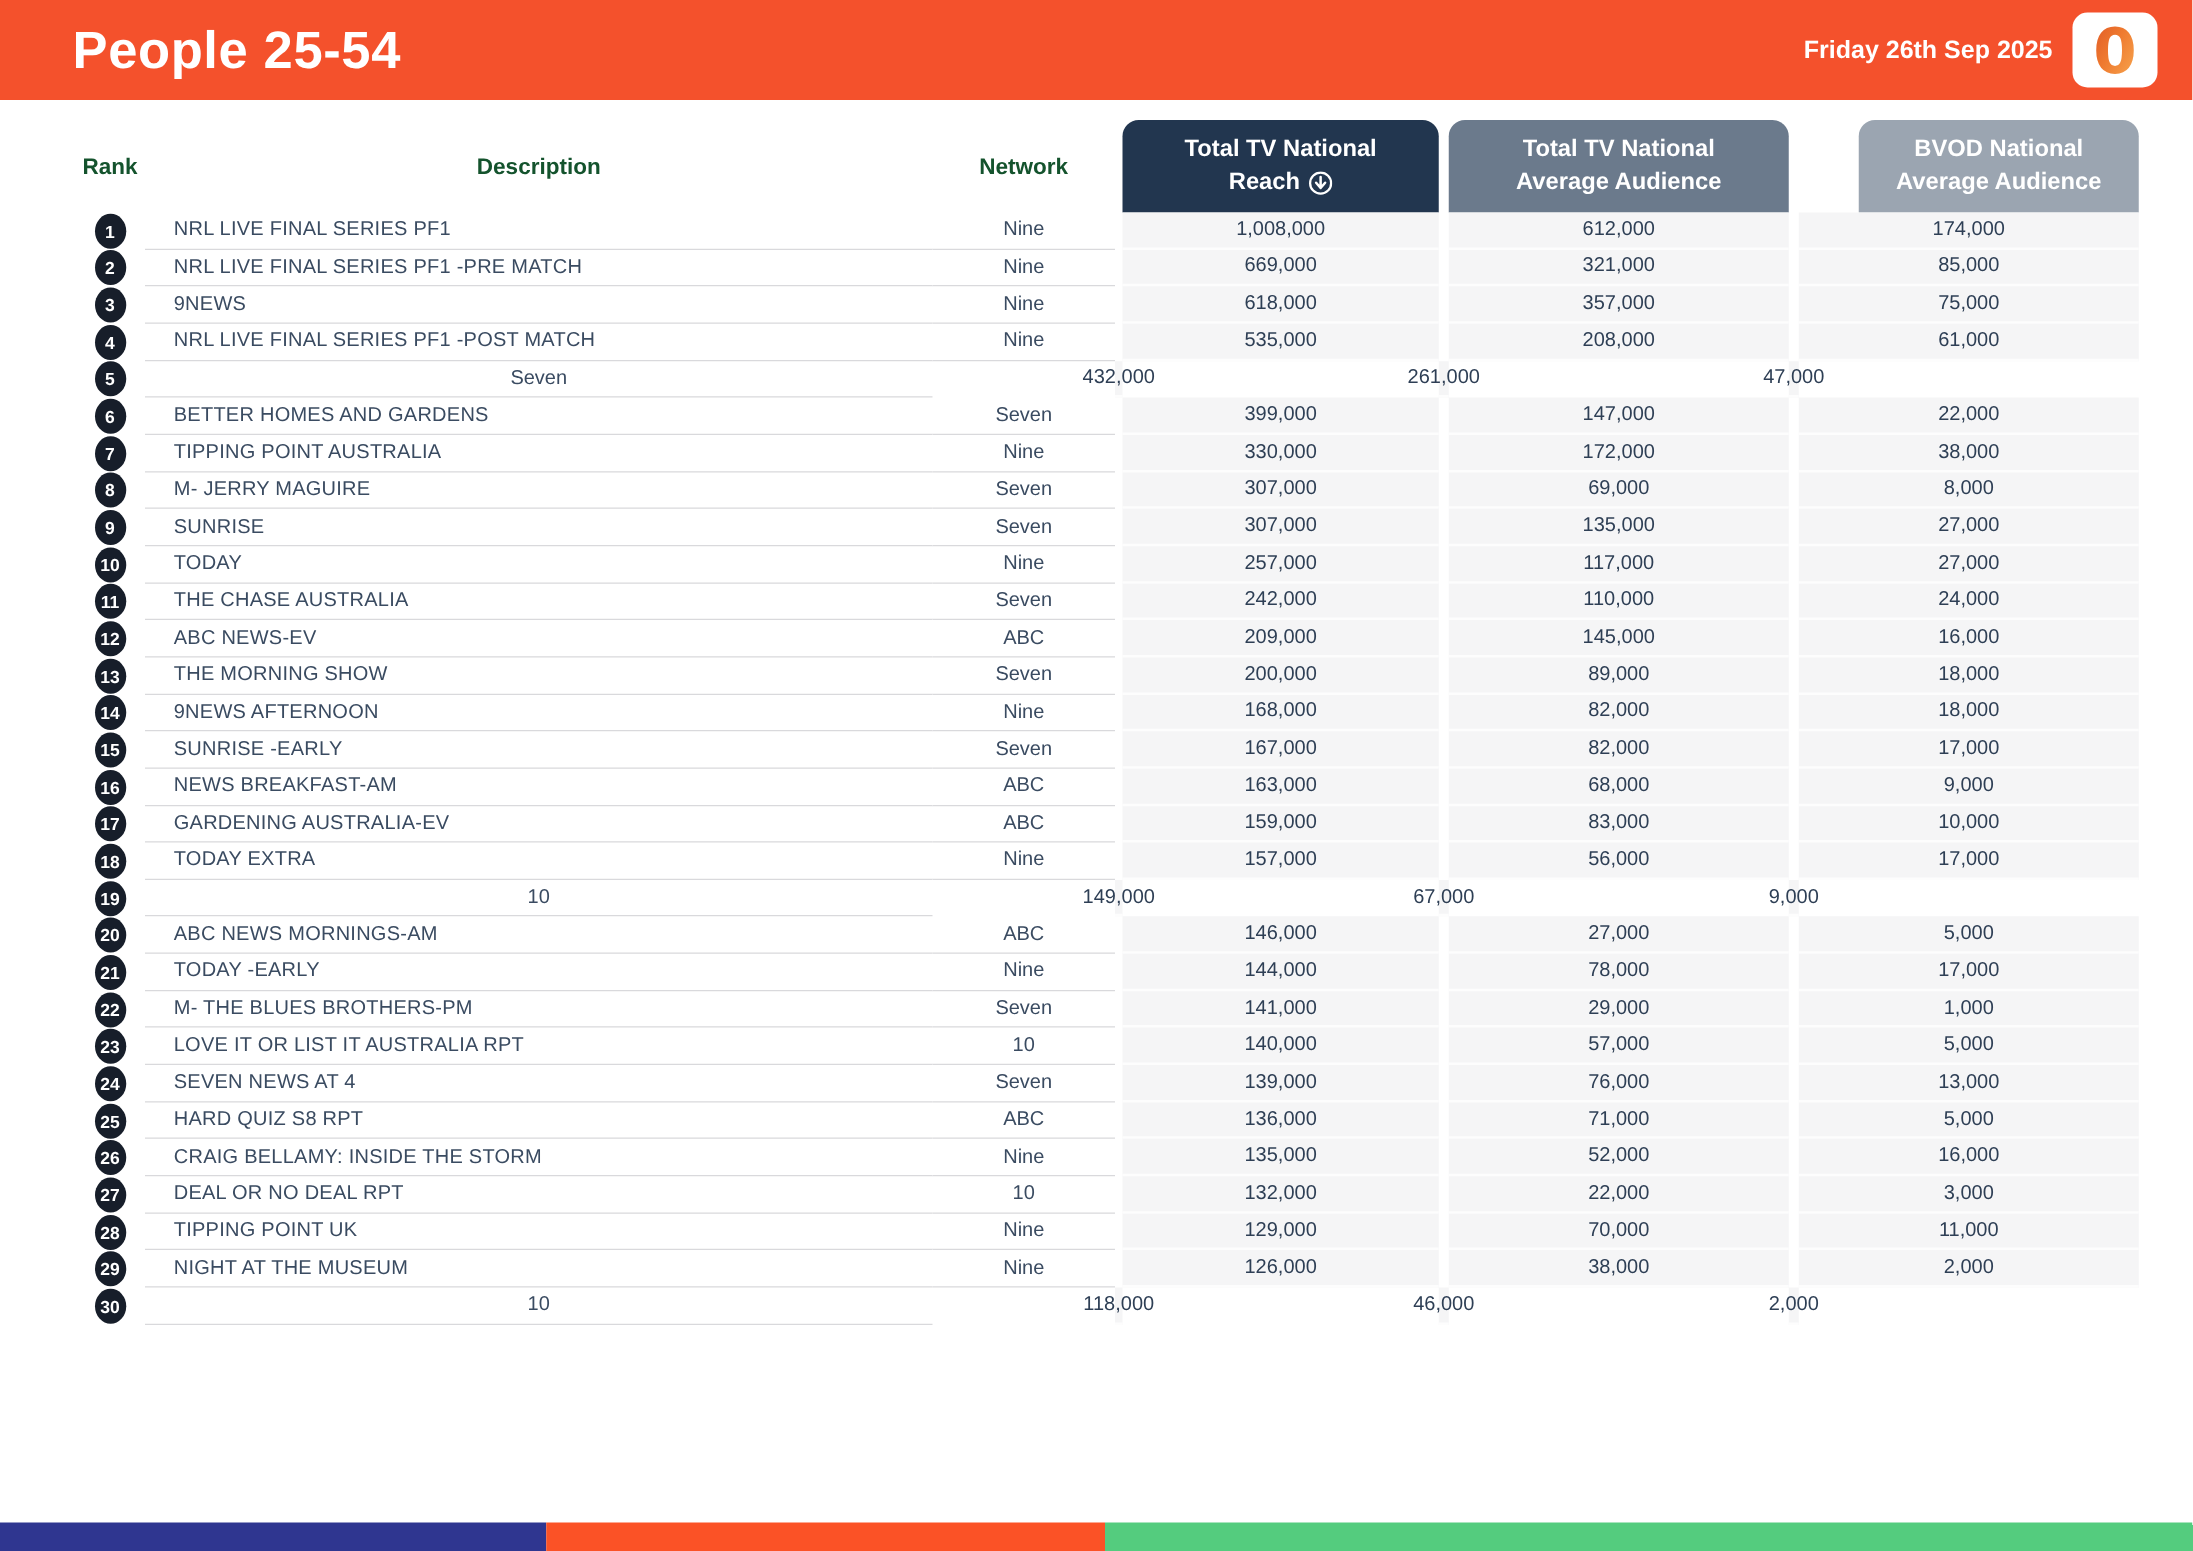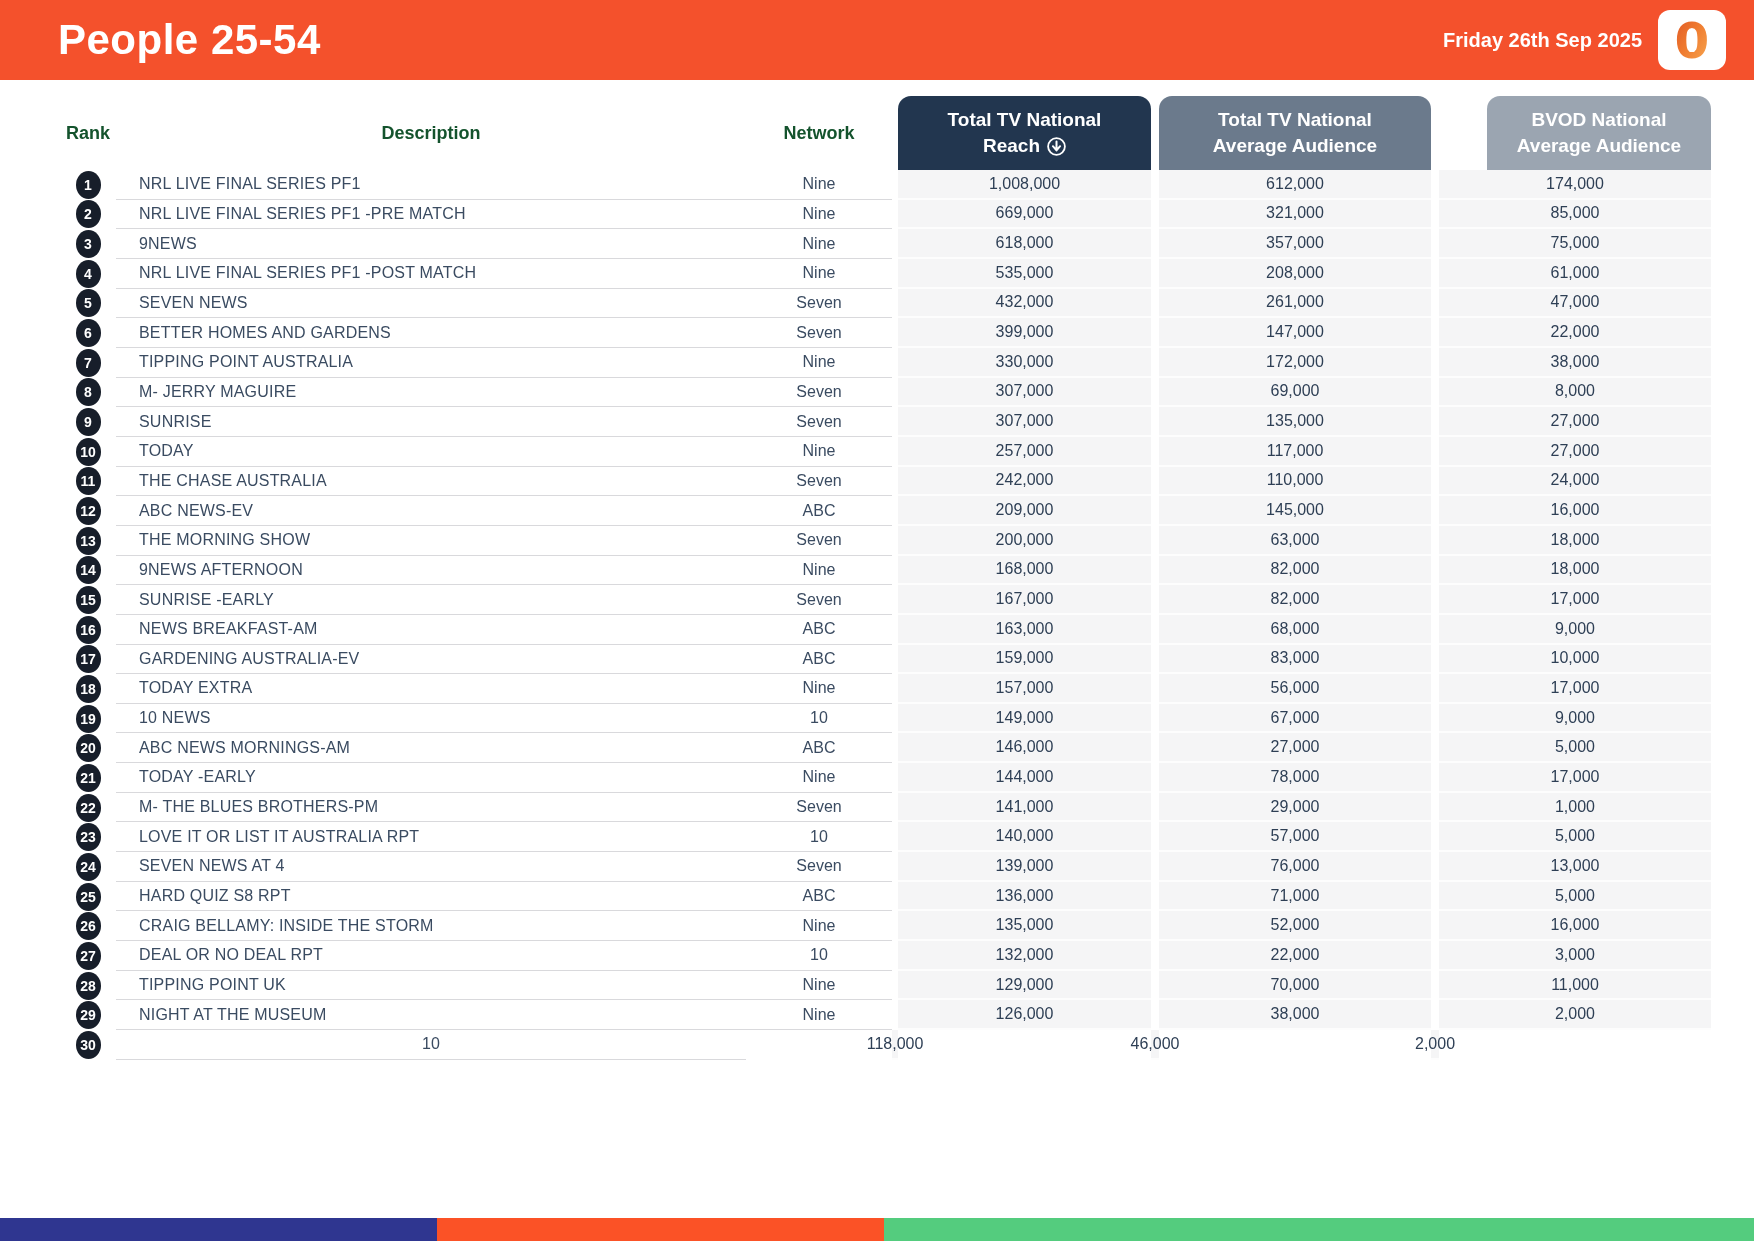--- a/index.html
+++ b/index.html
@@ -157,21 +157,20 @@
     <div></div>
     <div class="cell val-cell">208,000</div>
     <div></div>
     <div class="cell val-cell">61,000</div>
   </div>
 
   <div class="grid-row trow">
     <div class="cell rank-cell">
       <span class="badge">5</span>
     </div>
-    <div class="cell desc-cell">SEVEN NEWS</div>
     <div class="cell net-cell">Seven</div>
     <div></div>
     <div class="cell val-cell">432,000</div>
     <div></div>
     <div class="cell val-cell">261,000</div>
     <div></div>
     <div class="cell val-cell">47,000</div>
   </div>
 
   <div class="grid-row trow">
@@ -274,21 +273,21 @@
 
   <div class="grid-row trow">
     <div class="cell rank-cell">
       <span class="badge">13</span>
     </div>
     <div class="cell desc-cell">THE MORNING SHOW</div>
     <div class="cell net-cell">Seven</div>
     <div></div>
     <div class="cell val-cell">200,000</div>
     <div></div>
-    <div class="cell val-cell">63,000</div>
+    <div class="cell val-cell">89,000</div>
     <div></div>
     <div class="cell val-cell">18,000</div>
   </div>
 
   <div class="grid-row trow">
     <div class="cell rank-cell">
       <span class="badge">14</span>
     </div>
     <div class="cell desc-cell">9NEWS AFTERNOON</div>
     <div class="cell net-cell">Nine</div>
@@ -353,21 +352,20 @@
     <div></div>
     <div class="cell val-cell">56,000</div>
     <div></div>
     <div class="cell val-cell">17,000</div>
   </div>
 
   <div class="grid-row trow">
     <div class="cell rank-cell">
       <span class="badge">19</span>
     </div>
-    <div class="cell desc-cell">10 NEWS</div>
     <div class="cell net-cell">10</div>
     <div></div>
     <div class="cell val-cell">149,000</div>
     <div></div>
     <div class="cell val-cell">67,000</div>
     <div></div>
     <div class="cell val-cell">9,000</div>
   </div>
 
   <div class="grid-row trow">

